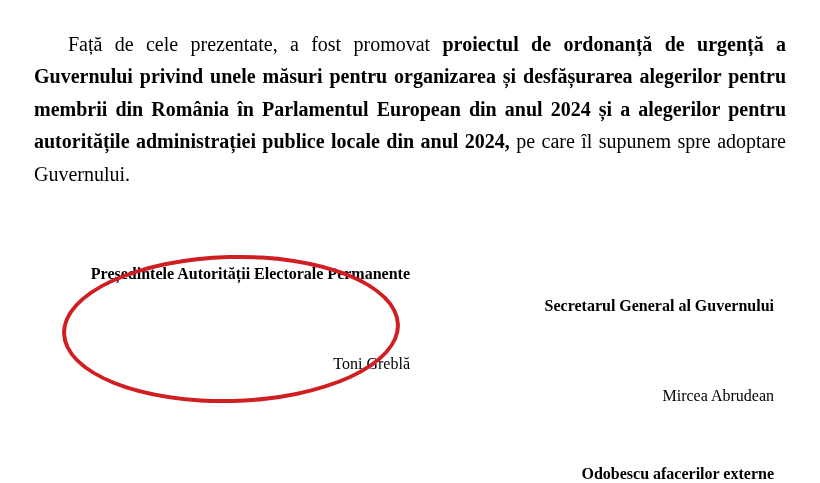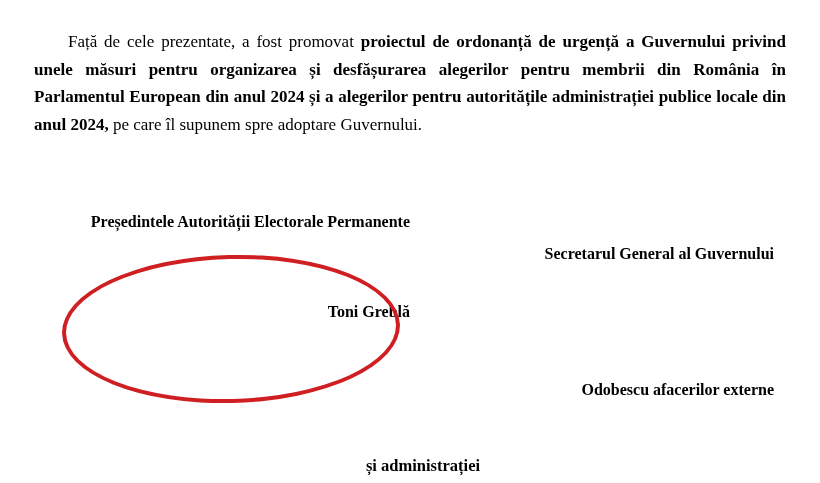--- a/index.html
+++ b/index.html
@@ -16,21 +16,21 @@
     position: relative;
   }
   .page {
     position: relative;
     width: 820px;
     height: 483px;
     box-sizing: border-box;
     padding: 28px 34px 0 34px;
   }
   .para {
-    font-size: 17px;
+    font-size: 20px;
     line-height: 1.62;
     text-align: justify;
     text-justify: inter-word;
     margin: 0;
   }
   .para .indent {
     display: inline-block;
     width: 34px;
   }
   .bold {
@@ -56,21 +56,21 @@
   }
   .sig-col.right {
     width: 50%;
     padding-right: 12px;
     margin-top: 32px;
   }
   .sig-title {
     font-weight: bold;
   }
   .sig-name {
-    font-weight: bold;
+    font-weight: normal;
   }
   .gap-1 { height: 44px; }
   .gap-2 { height: 22px; }
   .gap-3 { height: 34px; }
   .gap-4 { height: 18px; }
   .full-row {
     width: 100%;
     text-align: center;
     font-size: 16.5px;
     line-height: 1.5;
@@ -105,20 +105,21 @@
 
     <div class="sig-row">
       <div class="sig-col left sig-title">Președintele Autorității Electorale Permanente</div>
       <div class="sig-col right sig-title">Secretarul General al Guvernului</div>
     </div>
 
     <div class="gap-3"></div>
 
     <div class="sig-row">
       <div class="sig-col left sig-name">Toni Greblă</div>
+      <div class="sig-col right sig-name">Mircea Abrudean</div>
     </div>
 
     <div class="gap-2"></div>
 
     <div class="sig-row">
       <div class="sig-col left sig-title">
       </div>
       <div class="sig-col right sig-title">Odobescu afacerilor externe</div>
     </div>
 

